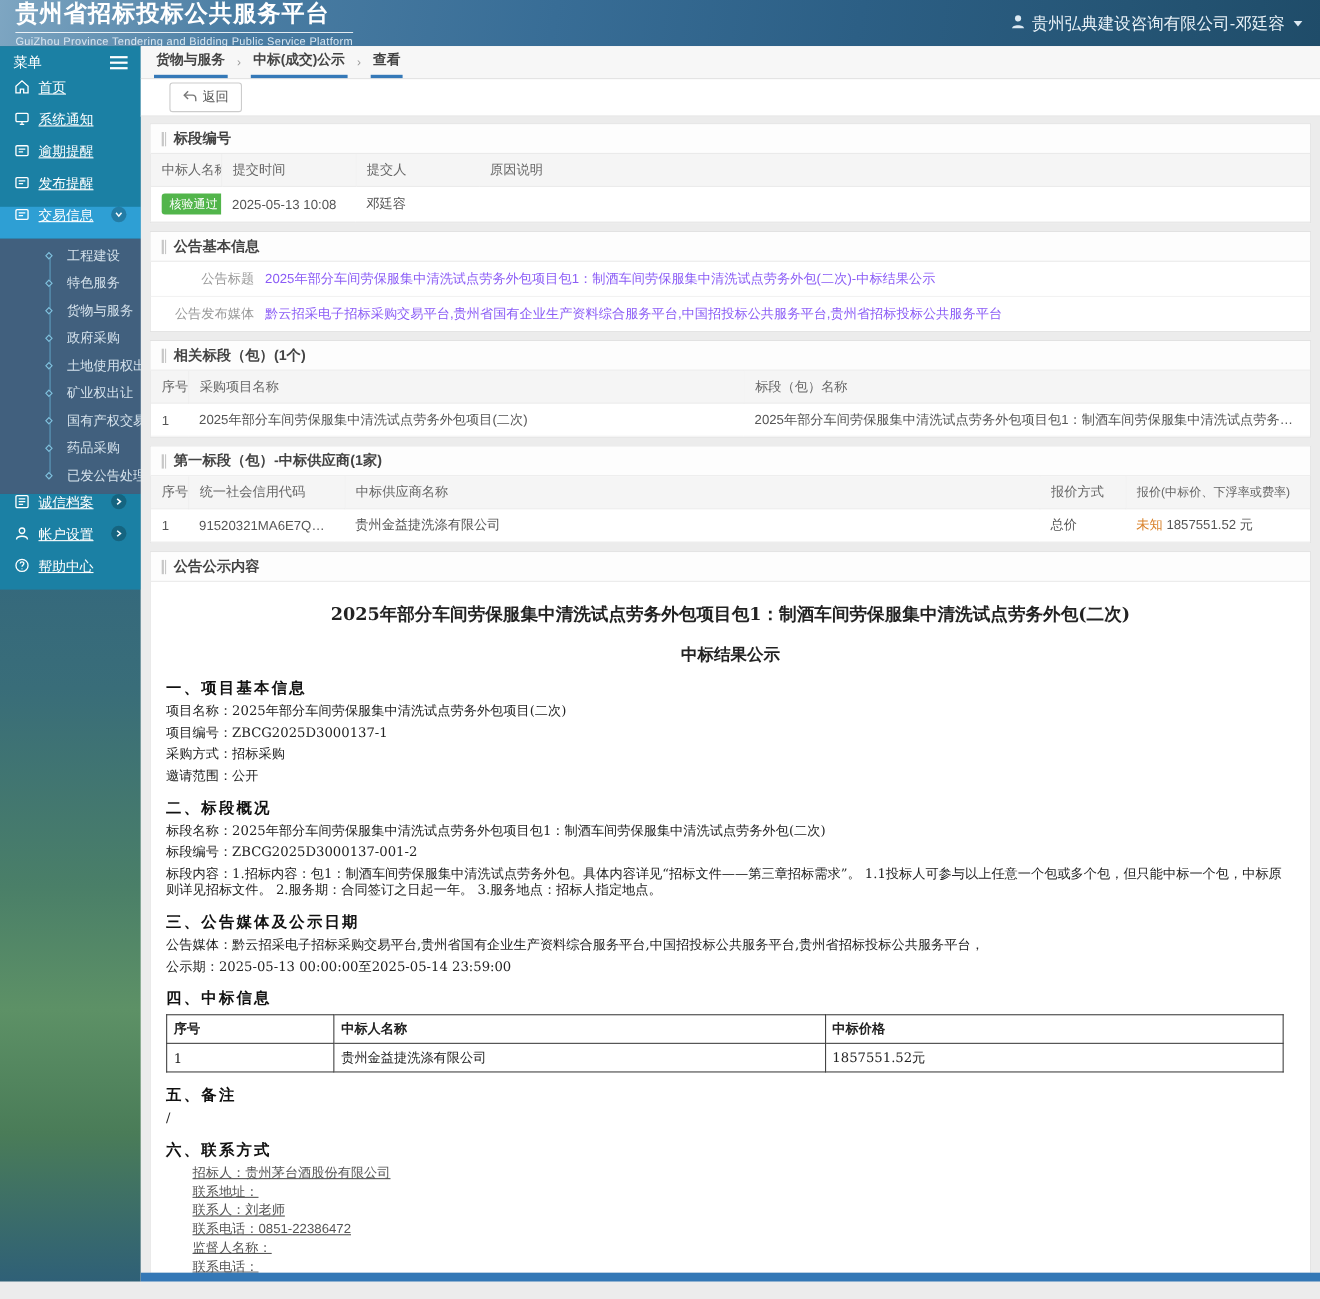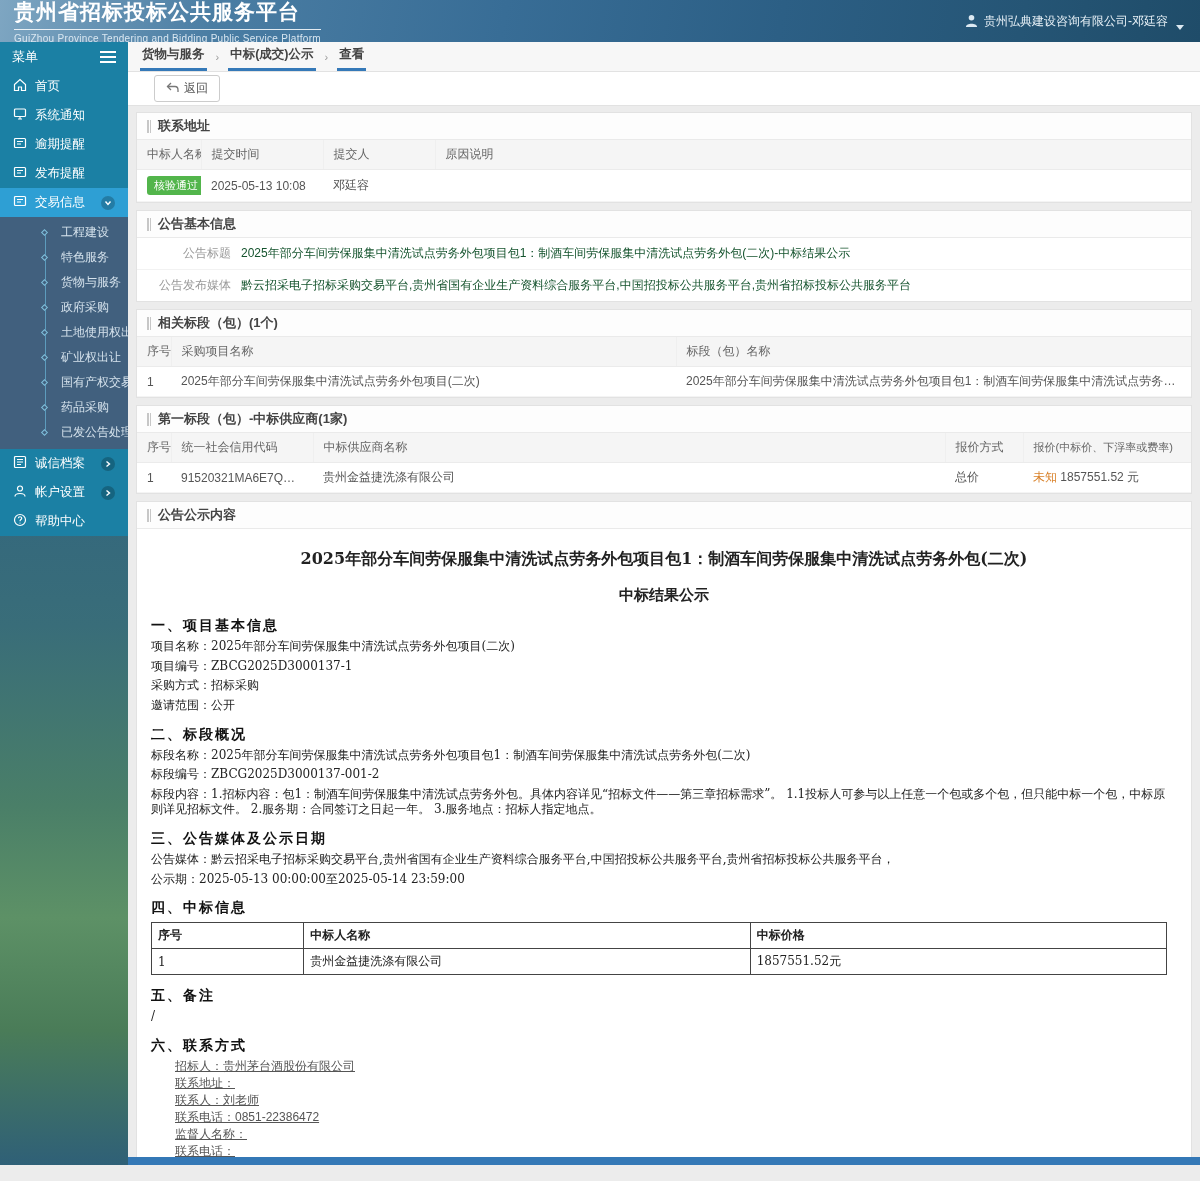--- a/index.html
+++ b/index.html
@@ -7,37 +7,37 @@
   body { font-family:"Liberation Sans",sans-serif; background:#ececec; }
 
   
   .topbar { height:42px; display:flex; justify-content:space-between; align-items:center;
     padding:0 16px 0 14px;
     background:linear-gradient(100deg,#7ea6c2 0%,#4a7da3 18%,#386d96 42%,#2c5f85 65%,#255575 85%,#1f4c69 100%); }
   .brand { display:flex; flex-direction:column; }
   .brand-title { color:#fff; font-size:21px; font-weight:bold; letter-spacing:1px;
     border-bottom:1px solid rgba(255,255,255,.85); padding-bottom:3px; }
   .brand-sub { color:#d9e7f1; font-size:10px; margin-top:3px; letter-spacing:.3px; }
-  .userbox { display:flex; align-items:flex-end; gap:6px; color:#e9f2f8; font-size:12px; cursor:pointer; }
+  .userbox { display:flex; align-items:center; gap:6px; color:#e9f2f8; font-size:15px; cursor:pointer; }
   .caret { width:0; height:0; border-left:4px solid transparent; border-right:4px solid transparent;
     border-top:5px solid #dce9f2; margin-left:2px; }
 
   
   .layout { display:flex; height:1123px; }
 
   
   .sidebar { width:128px; flex:0 0 128px; display:flex; flex-direction:column;
     background:linear-gradient(180deg,#2b5e7d 0%,#2f6381 30%,#396d79 52%,#4a7f68 68%,#5d9166 78%,#4a7c58 88%,#2f6077 100%); }
   .menu-block { background:#1b80a4; }
   .menu-header { height:30px; display:flex; align-items:center; justify-content:space-between;
     padding:0 12px; color:#fff; font-size:13px; }
   .hamburger { display:flex; flex-direction:column; gap:3px; cursor:pointer; }
   .hamburger i { display:block; width:16px; height:2px; background:#fff; }
-  .nav-item { height:29px; display:flex; align-items:center; gap:8px; padding:0 13px;
-    color:#fff; font-size:12.5px; cursor:pointer; white-space:nowrap; }
+  .nav-item { height:29px; display:flex; align-items:flex-start; gap:8px; padding:0 13px;
+    color:#fff; font-size:12.5px; cursor:pointer; white-space:nowrap;text-decoration:underline; }
   .nav-item.active { background:#2e9fd4; }
   .nav-item svg { flex:0 0 auto; }
   .chev-circle { margin-left:auto; width:14px; height:14px; border-radius:50%;
     background:rgba(0,0,0,.22); display:flex; align-items:center; justify-content:center; }
   .chev-circle svg { width:8px; height:8px; }
   .submenu { background:#41607e; position:relative; padding:3px 0 4px; }
   .submenu-line { position:absolute; left:45px; top:14px; bottom:14px; width:1px; background:#5d9cbd; }
   .sub-item { height:25px; line-height:25px; padding-left:61px; color:#d5e2ec; font-size:12px;
     position:relative; cursor:pointer; white-space:nowrap; }
   .diamond { position:absolute; left:42px; top:10px; width:5px; height:5px;
@@ -67,21 +67,21 @@
   .grid th { background:#f5f5f5; text-align:left; font-weight:normal; color:#666;
     padding:6px 10px; border-bottom:1px solid #ebebeb; border-right:1px solid #efefef; white-space:nowrap; overflow:hidden; }
   .grid th:last-child { border-right:none; }
   .grid td { padding:6px 10px; color:#555; border-bottom:1px solid #f4f4f4; overflow:hidden; white-space:nowrap; text-overflow:ellipsis; }
   .badge { display:inline-block; background:#52b54b; color:#fff; font-size:11px; padding:2px 7px; border-radius:3px;text-align:right; }
   .price-prefix { color:#d9822b; }
 
   .kv-row { display:flex; border-bottom:1px solid #f2f2f2; font-size:12px; }
   .kv-row:last-child { border-bottom:none; }
   .kv-label { width:102px; flex:0 0 102px; text-align:right; padding:7px 8px 7px 0; color:#999; }
-  .kv-value { flex:1; padding:7px 10px 7px 2px; color:#14532d; }
+  .kv-value { flex:1; padding:7px 10px 7px 2px; color:#8b5cf6; }
 
   
   .doc-panel { flex:1; overflow:hidden; }
   .doc { padding:14px 14px 10px; font-family:"DejaVu Serif",serif; color:#222; }
   .doc-title { text-align:center; font-size:16px; font-weight:bold; line-height:1.45; margin:4px 30px 0; }
   .doc-title2 { text-align:center; font-size:15px; font-weight:bold; margin-top:16px; }
   .doc-h { font-size:14px; font-weight:bold; letter-spacing:2px; margin:12px 0 2px; color:#111; }
   .doc-line { font-size:12px; line-height:1.3; margin:4px 0; color:#222; }
   table.doc-table { width:99%; border-collapse:collapse; font-size:12px; margin-top:5px; }
   .doc-table th { border:1px solid #444; text-align:left; padding:4px 6px; font-weight:bold; }
@@ -257,21 +257,21 @@
         </span>
         <span>返回</span>
       </button>
     </div>
 
     <div class="panels">
 
       <div class="panel">
         <div class="panel-header">
           <span class="hbar"></span>
-          <span>联系地址</span>
+          <span>标段编号</span>
         </div>
         <table class="grid">
           <colgroup>
               <col style="width:64px">
               <col style="width:122px">
               <col style="width:112px">
               <col>
             </colgroup>
           <thead>
             <tr>

